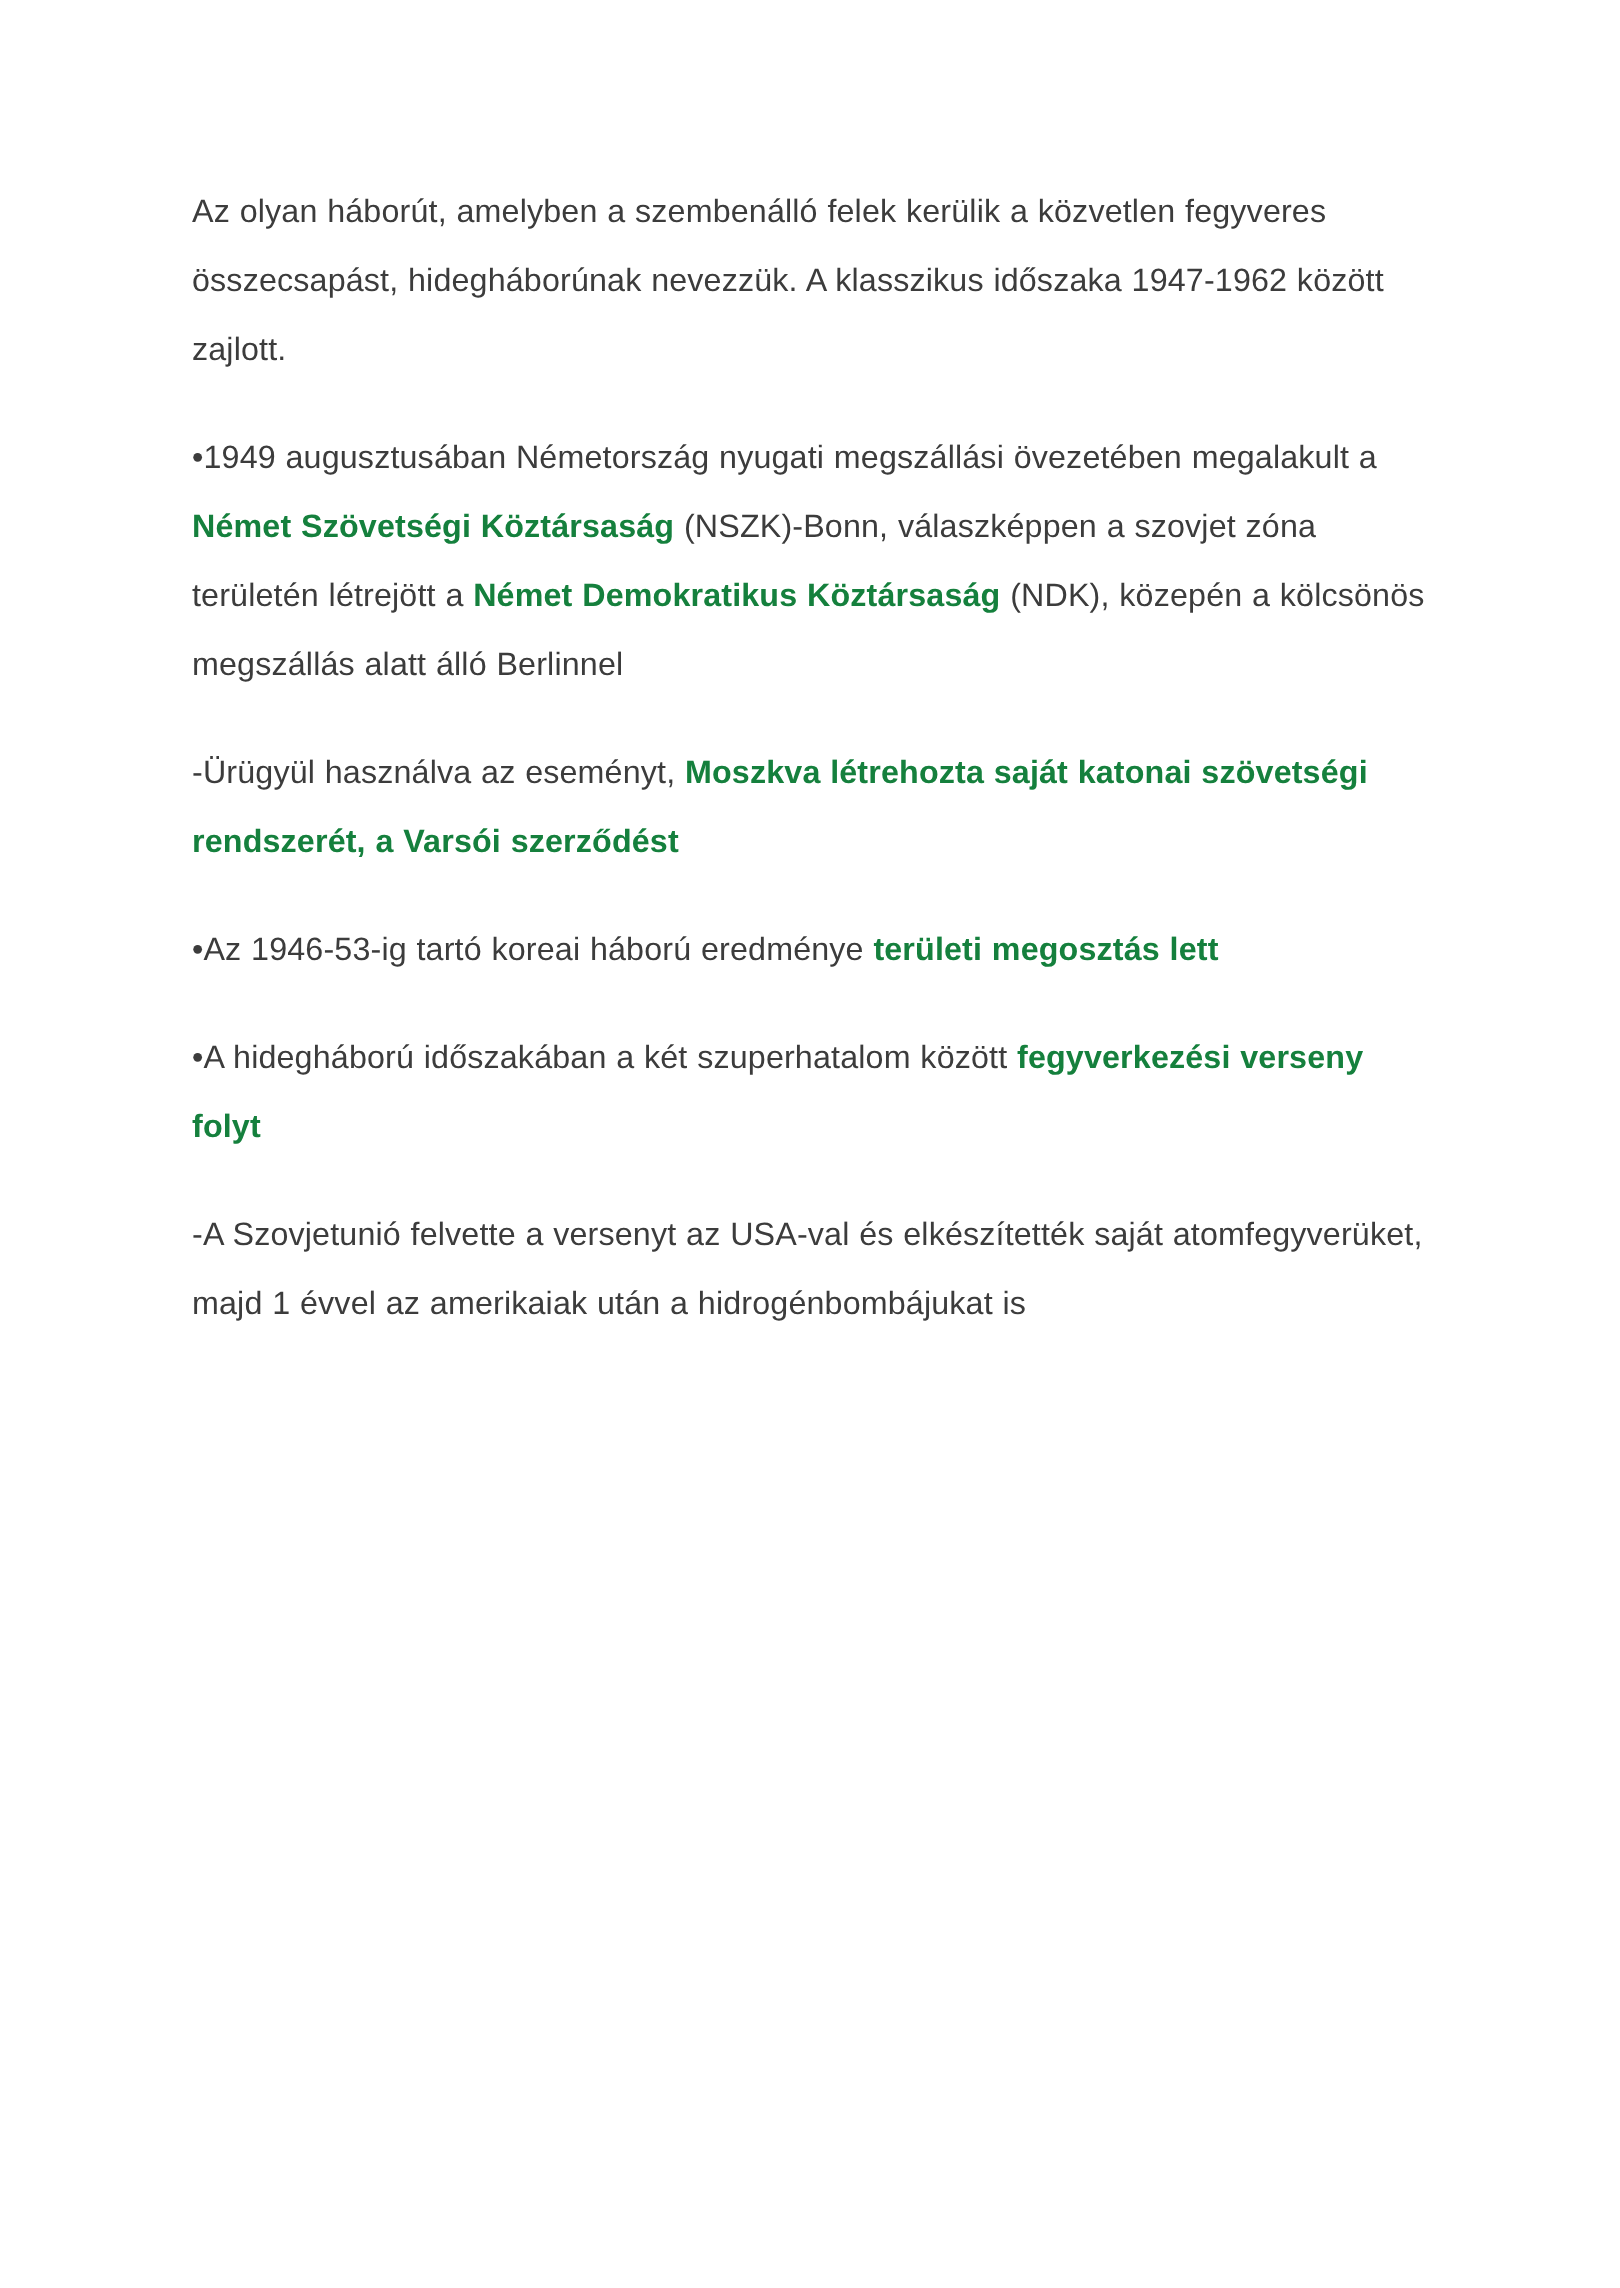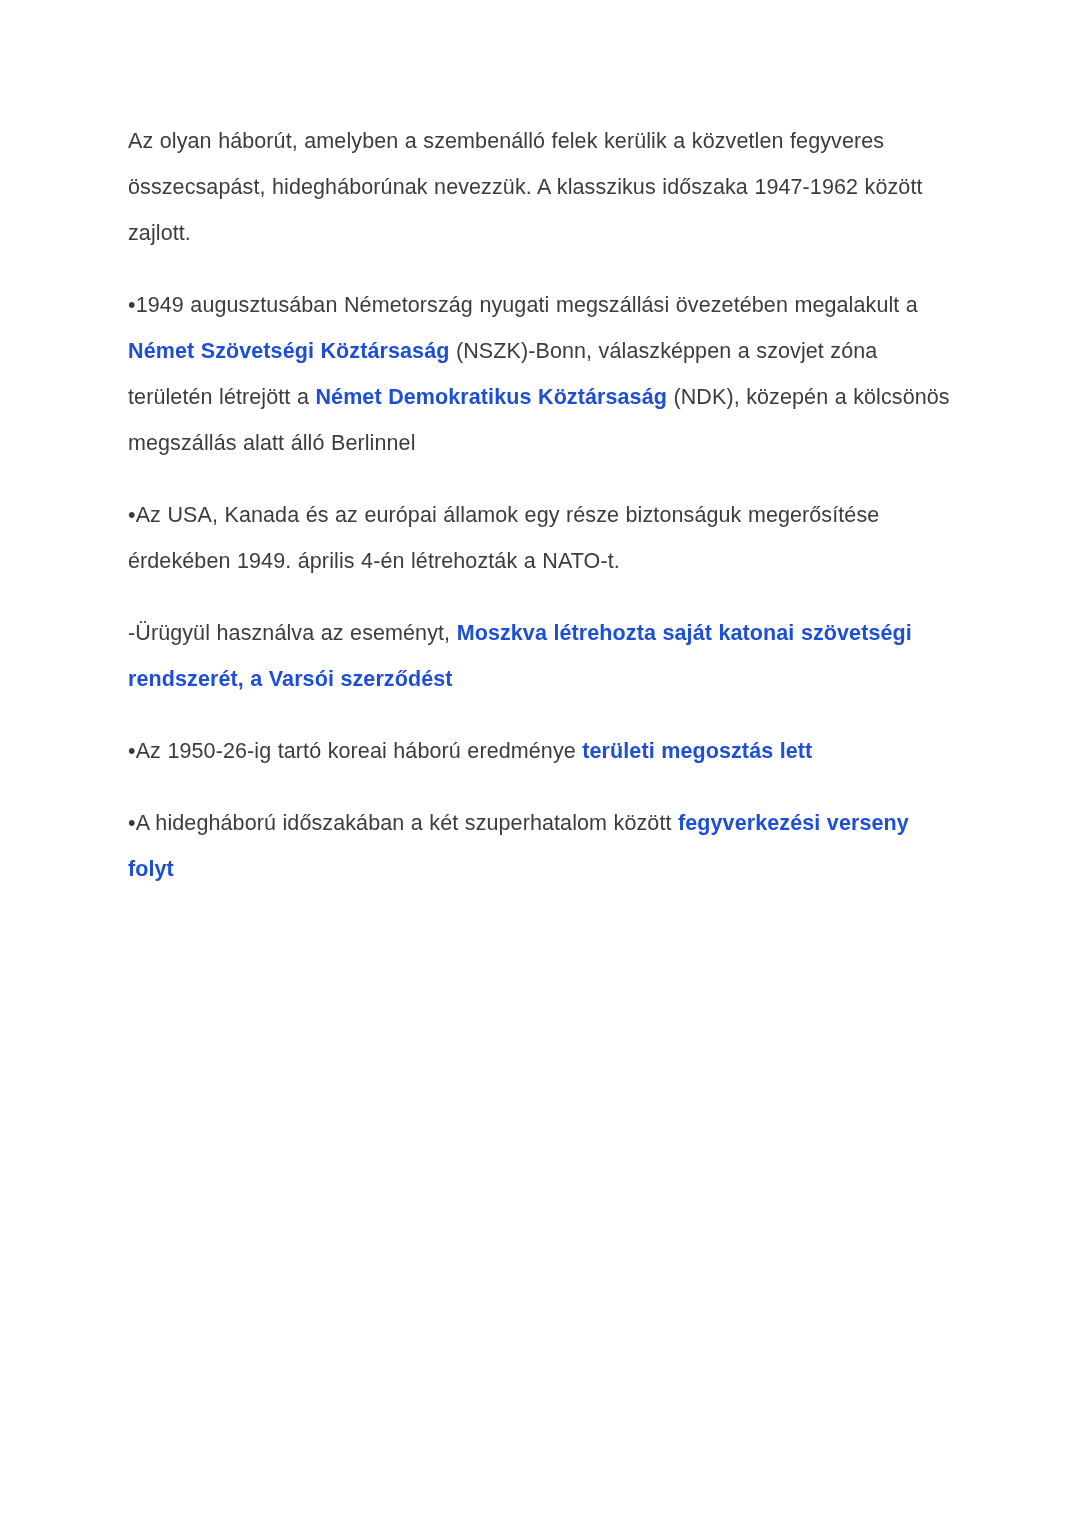--- a/index.html
+++ b/index.html
@@ -33,28 +33,28 @@
     letter-spacing: 0.1px;
     word-spacing: 0.4px;
     color: #3c3c3c;
     text-align: left;
   }
   p.para:last-child {
     margin-bottom: 0;
   }
   b, .b {
     font-weight: 700;
-    color: #1d4ed8;
+    color: #15803d;
   }
 </style>
 </head>
 <body>
 
 <div class="page">
   <article class="doc-body">
       <p class="para"><span>Az olyan háborút, amelyben a szembenálló felek kerülik a közvetlen fegyveres összecsapást, hidegháborúnak nevezzük. A klasszikus időszaka 1947-1962 között zajlott.</span></p>
       <p class="para"><span>•</span><span>1949 augusztusában Németország nyugati megszállási övezetében megalakult a </span><b>Német Szövetségi Köztársaság</b><span> (NSZK)-Bonn, válaszképpen a szovjet zóna területén létrejött a </span><b>Német Demokratikus Köztársaság</b><span> (NDK), közepén a kölcsönös megszállás alatt álló Berlinnel</span></p>
-      <p class="para"><span>•</span><span>Az USA, Kanada és az európai államok egy része biztonságuk megerősítése érdekében 1949. április 4-én létrehozták a NATO-t.</span></p>
       <p class="para"><span>-</span><span>Ürügyül használva az eseményt, </span><b>Moszkva létrehozta saját katonai szövetségi rendszerét, a Varsói szerződést</b></p>
-      <p class="para"><span>•</span><span>Az 1950-26-ig tartó koreai háború eredménye </span><b>területi megosztás lett</b></p>
+      <p class="para"><span>•</span><span>Az 1946-53-ig tartó koreai háború eredménye </span><b>területi megosztás lett</b></p>
       <p class="para"><span>•</span><span>A hidegháború időszakában a két szuperhatalom között </span><b>fegyverkezési verseny folyt</b></p>
+      <p class="para"><span>-</span><span>A Szovjetunió felvette a versenyt az USA-val és elkészítették saját atomfegyverüket, majd 1 évvel az amerikaiak után a hidrogénbombájukat is</span></p>
     </article>
 </div>
 
 </body></html>

